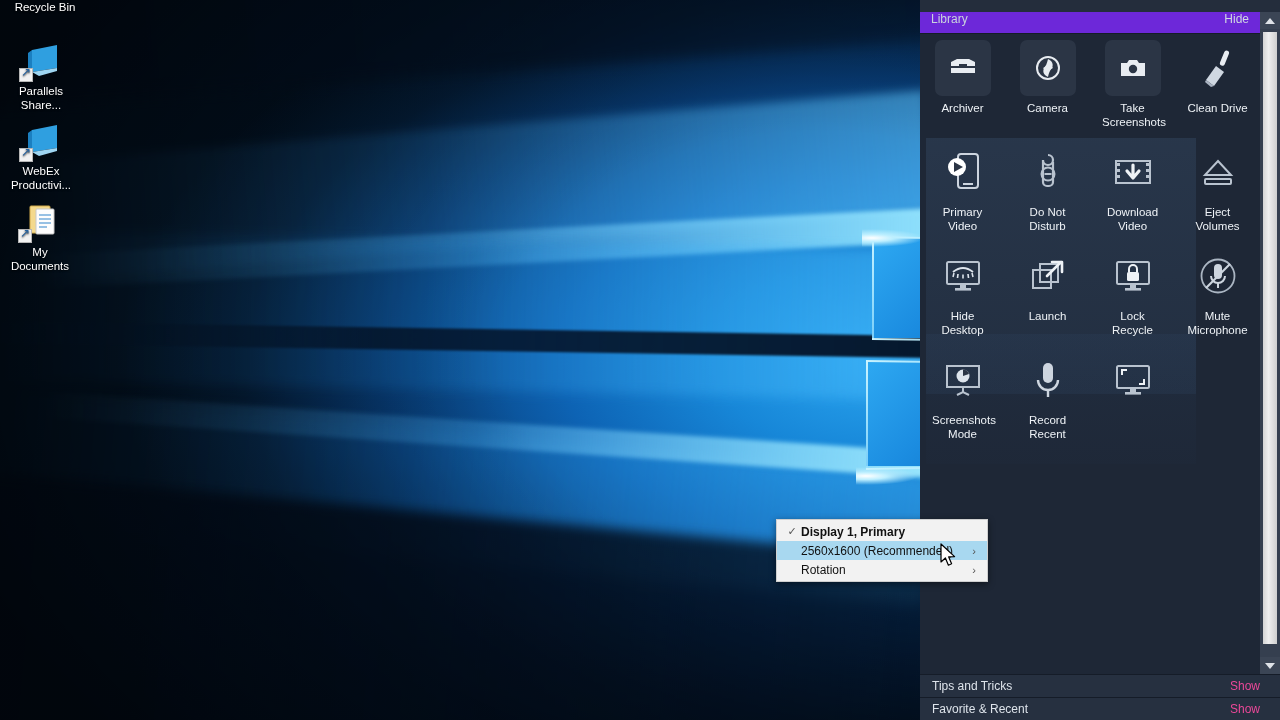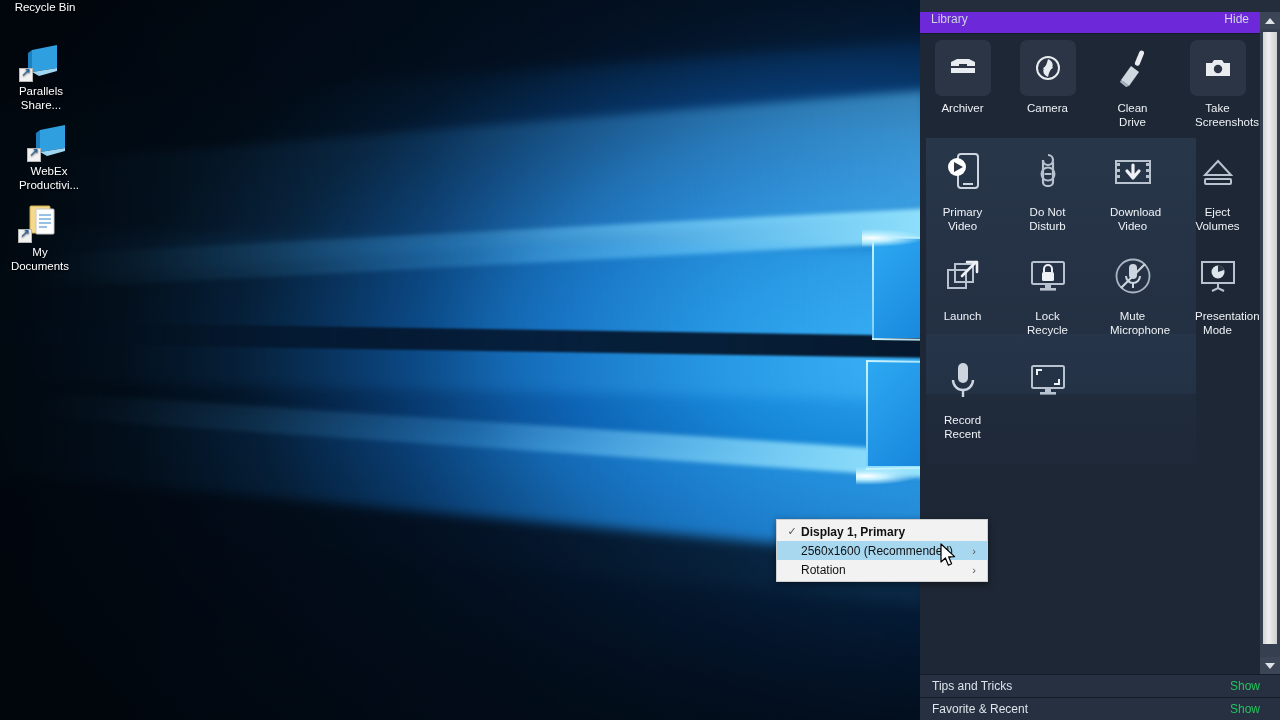--- a/index.html
+++ b/index.html
@@ -94,29 +94,29 @@
           pointer-events:none; }
 
   .grid{ position:absolute; left:0; top:0; width:340px;
          display:grid; grid-template-columns:repeat(4,85px); }
   .cell{ height:104px; padding-top:6px; text-align:center; cursor:pointer; }
   .cell .tile{ width:56px; height:56px; margin:0 auto 6px; border-radius:7px;
                display:flex; align-items:center; justify-content:center; }
   .cell.plain .tile{ background:transparent; }
   .cell.boxed .tile{ background:#2b3545; }
   .cell .lbl{ display:block; font-size:11.5px; line-height:13.5px; color:#eef2f6;
-              padding:0 20px; }
+              padding:0 12px; }
 
   svg.ic{ display:block; }
 
   .lib-foot{ position:absolute; left:0; bottom:0; width:360px; }
   .foot-row{ height:23px; display:flex; align-items:center; justify-content:space-between;
              padding:0 12px 0 12px; font-size:12px; color:#dde3ea;
              background:#263040; border-top:1px solid #151c28; cursor:pointer; }
-  .foot-row .show{ color:#22c55e; padding-right:8px; }
+  .foot-row .show{ color:#ec4899; padding-right:8px; }
 
   
   .sb{ position:absolute; right:0; top:12px; width:20px; height:662px; background:#353f4f; }
   .sb-btn{ width:20px; height:17px; background:#3b4555; display:flex; align-items:center; justify-content:center; cursor:pointer; }
   .sb-thumb{ position:absolute; left:3px; top:20px; width:14px; height:612px;
              background:linear-gradient(to right,#d4d4d4,#efefef 40%,#cfcfcf); cursor:pointer; }
   .tri{ width:0; height:0; }
   .tri.up{ border-left:5px solid transparent; border-right:5px solid transparent; border-bottom:6px solid #dfe3e8; }
   .tri.down{ border-left:5px solid transparent; border-right:5px solid transparent; border-top:6px solid #dfe3e8; }
 
@@ -176,21 +176,21 @@
     <svg class="ic" width="44" height="40" viewBox="0 0 44 40">
       <path d="M13 8 L38 3 L38 26 L13 30 Z" fill="#2f9fe0"></path>
       <path d="M13 30 L38 26 L38 29 L20 34 Z" fill="#9fd6f2"></path>
       <path d="M13 8 L13 30 L9 27 L9 11 Z" fill="#1b7fc0"></path>
     </svg>
     <span class="shortcut-arrow"></span>
   </span>
   <span class="cap">Parallels Share...</span>
 </div>
 
-<div class="dicon" style="left:8px; top:122px; width:82px;">
+<div class="dicon" style="left:0px; top:122px; width:82px;">
   <span class="glyph">
     <svg class="ic" width="44" height="40" viewBox="0 0 44 40">
       <path d="M13 8 L38 3 L38 26 L13 30 Z" fill="#2f9fe0"></path>
       <path d="M13 30 L38 26 L38 29 L20 34 Z" fill="#9fd6f2"></path>
       <path d="M13 8 L13 30 L9 27 L9 11 Z" fill="#1b7fc0"></path>
     </svg>
     <span class="shortcut-arrow"></span>
   </span>
   <span class="cap">WebEx Productivi...</span>
 </div>
@@ -241,39 +241,39 @@
           <svg class="ic" width="28" height="28" viewBox="0 0 28 28">
               <circle cx="14" cy="14" r="11" fill="none" stroke="#e8ecf1" stroke-width="2"></circle>
               <path d="M14 5 C19 7 20 12 17 15 C15 17 11 17 9 14 C12 13 13 9 14 5 Z" fill="#e8ecf1"></path>
               <path d="M14 23 C9 21 8 16 11 13 C13 11 17 11 19 14 C16 15 15 19 14 23 Z" fill="#e8ecf1"></path>
             </svg>
         </span>
         <span class="lbl">Camera</span>
       </div>
 
 
+      <div class="cell boxed">
+        <span class="tile">
+          <svg class="ic" width="28" height="22" viewBox="0 0 28 22">
+              <path d="M2 6 L8 6 L10 3 L18 3 L20 6 L26 6 L26 19 L2 19 Z" fill="#e8ecf1"></path>
+              <circle cx="14" cy="12" r="4.2" fill="#2b3545"></circle>
+            </svg>
+        </span>
+        <span class="lbl">Take Screenshots</span>
+      </div>
+
       <div class="cell plain">
         <span class="tile">
           <svg class="ic" width="36" height="40" viewBox="0 0 36 40">
               <rect x="22" y="2" width="5" height="16" rx="2.5" fill="#e8ecf1" transform="rotate(22 24 10)"></rect>
               <path d="M6 32 L16 18 L24 24 L14 38 Z" fill="#cfd7e1"></path>
               <path d="M6 32 L14 38 L11 39 L5 34 Z" fill="#aab4c2"></path>
             </svg>
         </span>
         <span class="lbl">Clean Drive</span>
-      </div>
-
-      <div class="cell boxed">
-        <span class="tile">
-          <svg class="ic" width="28" height="22" viewBox="0 0 28 22">
-              <path d="M2 6 L8 6 L10 3 L18 3 L20 6 L26 6 L26 19 L2 19 Z" fill="#e8ecf1"></path>
-              <circle cx="14" cy="12" r="4.2" fill="#2b3545"></circle>
-            </svg>
-        </span>
-        <span class="lbl">Take Screenshots</span>
       </div>
 
       <div class="cell plain">
         <span class="tile">
           <svg class="ic" width="34" height="40" viewBox="0 0 34 40">
               <rect x="12" y="2" width="20" height="34" rx="3" fill="none" stroke="#cdd5df" stroke-width="2"></rect>
               <line x1="17" y1="32" x2="27" y2="32" stroke="#cdd5df" stroke-width="2"></line>
               <circle cx="11" cy="15" r="9" fill="#ffffff"></circle>
               <path d="M8 10 L17 15 L8 20 Z" fill="#2b3545"></path>
             </svg>
@@ -314,20 +314,38 @@
       <div class="cell plain">
         <span class="tile">
           <svg class="ic" width="34" height="30" viewBox="0 0 34 30">
               <path d="M17 4 L30 18 L4 18 Z" fill="none" stroke="#b9c3cf" stroke-width="2"></path>
               <rect x="4" y="22" width="26" height="5" rx="1" fill="none" stroke="#b9c3cf" stroke-width="2"></rect>
             </svg>
         </span>
         <span class="lbl">Eject Volumes</span>
       </div>
 
+      <div class="cell plain">
+        <span class="tile">
+          <svg class="ic" width="40" height="34" viewBox="0 0 40 34">
+              <rect x="4" y="3" width="32" height="22" rx="1.5" fill="none" stroke="#b9c3cf" stroke-width="2"></rect>
+              <rect x="17" y="25" width="6" height="4" fill="#b9c3cf"></rect>
+              <rect x="12" y="29" width="16" height="2.6" fill="#b9c3cf"></rect>
+              <path d="M10 13 q10 -8 20 0" fill="none" stroke="#dde4ec" stroke-width="2"></path>
+              <g stroke="#dde4ec" stroke-width="1.6">
+                <line x1="11" y1="14" x2="10" y2="18"></line>
+                <line x1="15" y1="15" x2="14.5" y2="19"></line>
+                <line x1="20" y1="15.5" x2="20" y2="19.6"></line>
+                <line x1="25" y1="15" x2="25.5" y2="19"></line>
+                <line x1="29" y1="14" x2="30" y2="18"></line>
+              </g>
+            </svg>
+        </span>
+        <span class="lbl">Hide Desktop</span>
+      </div>
 
       <div class="cell plain">
         <span class="tile">
           <svg class="ic" width="36" height="34" viewBox="0 0 36 34">
               <rect x="3" y="11" width="18" height="18" fill="none" stroke="#b9c3cf" stroke-width="2"></rect>
               <rect x="10" y="5" width="18" height="18" fill="none" stroke="#b9c3cf" stroke-width="2"></rect>
               <path d="M17 17 L31 3 M22 3 L32 3 L32 13" fill="none" stroke="#eef2f6" stroke-width="2.6" stroke-linecap="round" stroke-linejoin="round"></path>
             </svg>
         </span>
         <span class="lbl">Launch</span>
@@ -362,21 +380,21 @@
       <div class="cell plain">
         <span class="tile">
           <svg class="ic" width="40" height="34" viewBox="0 0 40 34">
               <rect x="4" y="3" width="32" height="21" fill="none" stroke="#b9c3cf" stroke-width="2"></rect>
               <line x1="20" y1="24" x2="20" y2="29" stroke="#b9c3cf" stroke-width="2"></line>
               <path d="M14 32 L20 29 L26 32" fill="none" stroke="#b9c3cf" stroke-width="2"></path>
               <circle cx="20" cy="13" r="6.5" fill="#dde4ec"></circle>
               <path d="M20 13 L20 6.5 A6.5 6.5 0 0 1 26 11 Z" fill="#2b3545"></path>
             </svg>
         </span>
-        <span class="lbl">Presentation Mode</span>
+        <span class="lbl">Screenshots Mode</span>
       </div>
 
       <div class="cell plain">
         <span class="tile">
           <svg class="ic" width="30" height="40" viewBox="0 0 30 40">
               <rect x="10" y="3" width="10" height="20" rx="5" fill="#cdd5df"></rect>
               <path d="M5 20 a10 10 0 0 0 20 0" fill="none" stroke="#cdd5df" stroke-width="2.4"></path>
               <line x1="15" y1="30" x2="15" y2="37" stroke="#cdd5df" stroke-width="2.4"></line>
             </svg>
         </span>

